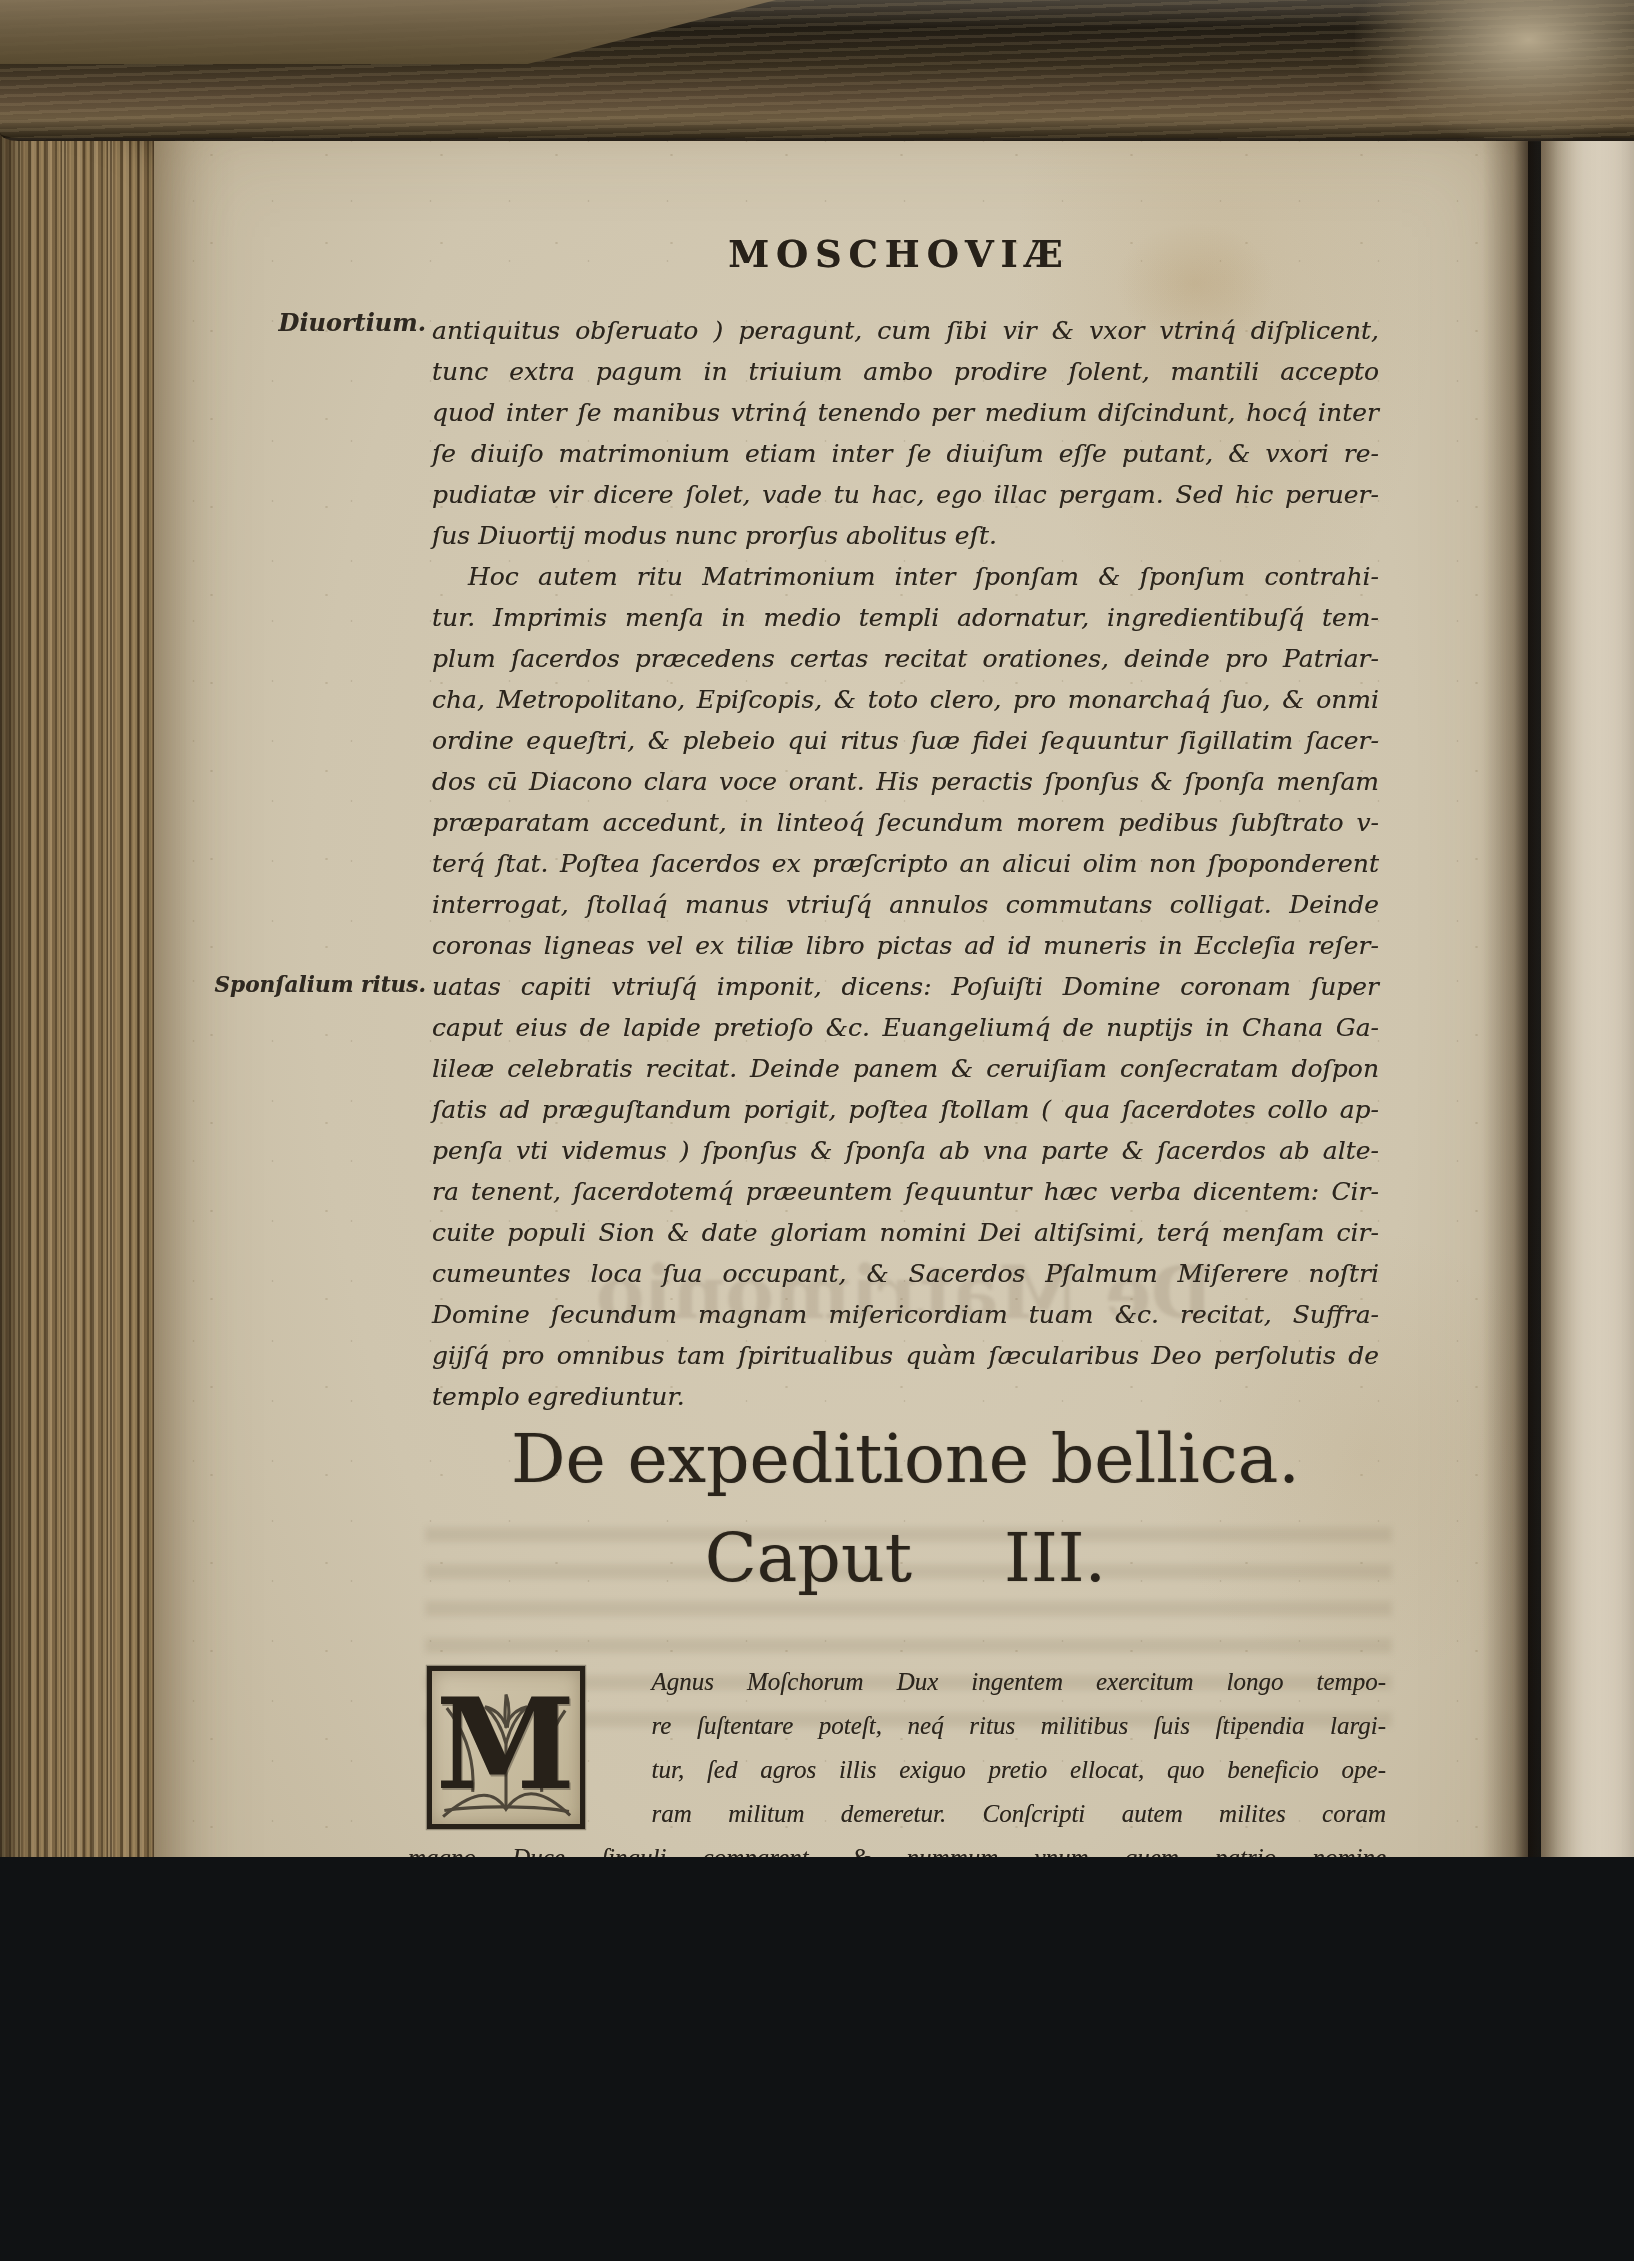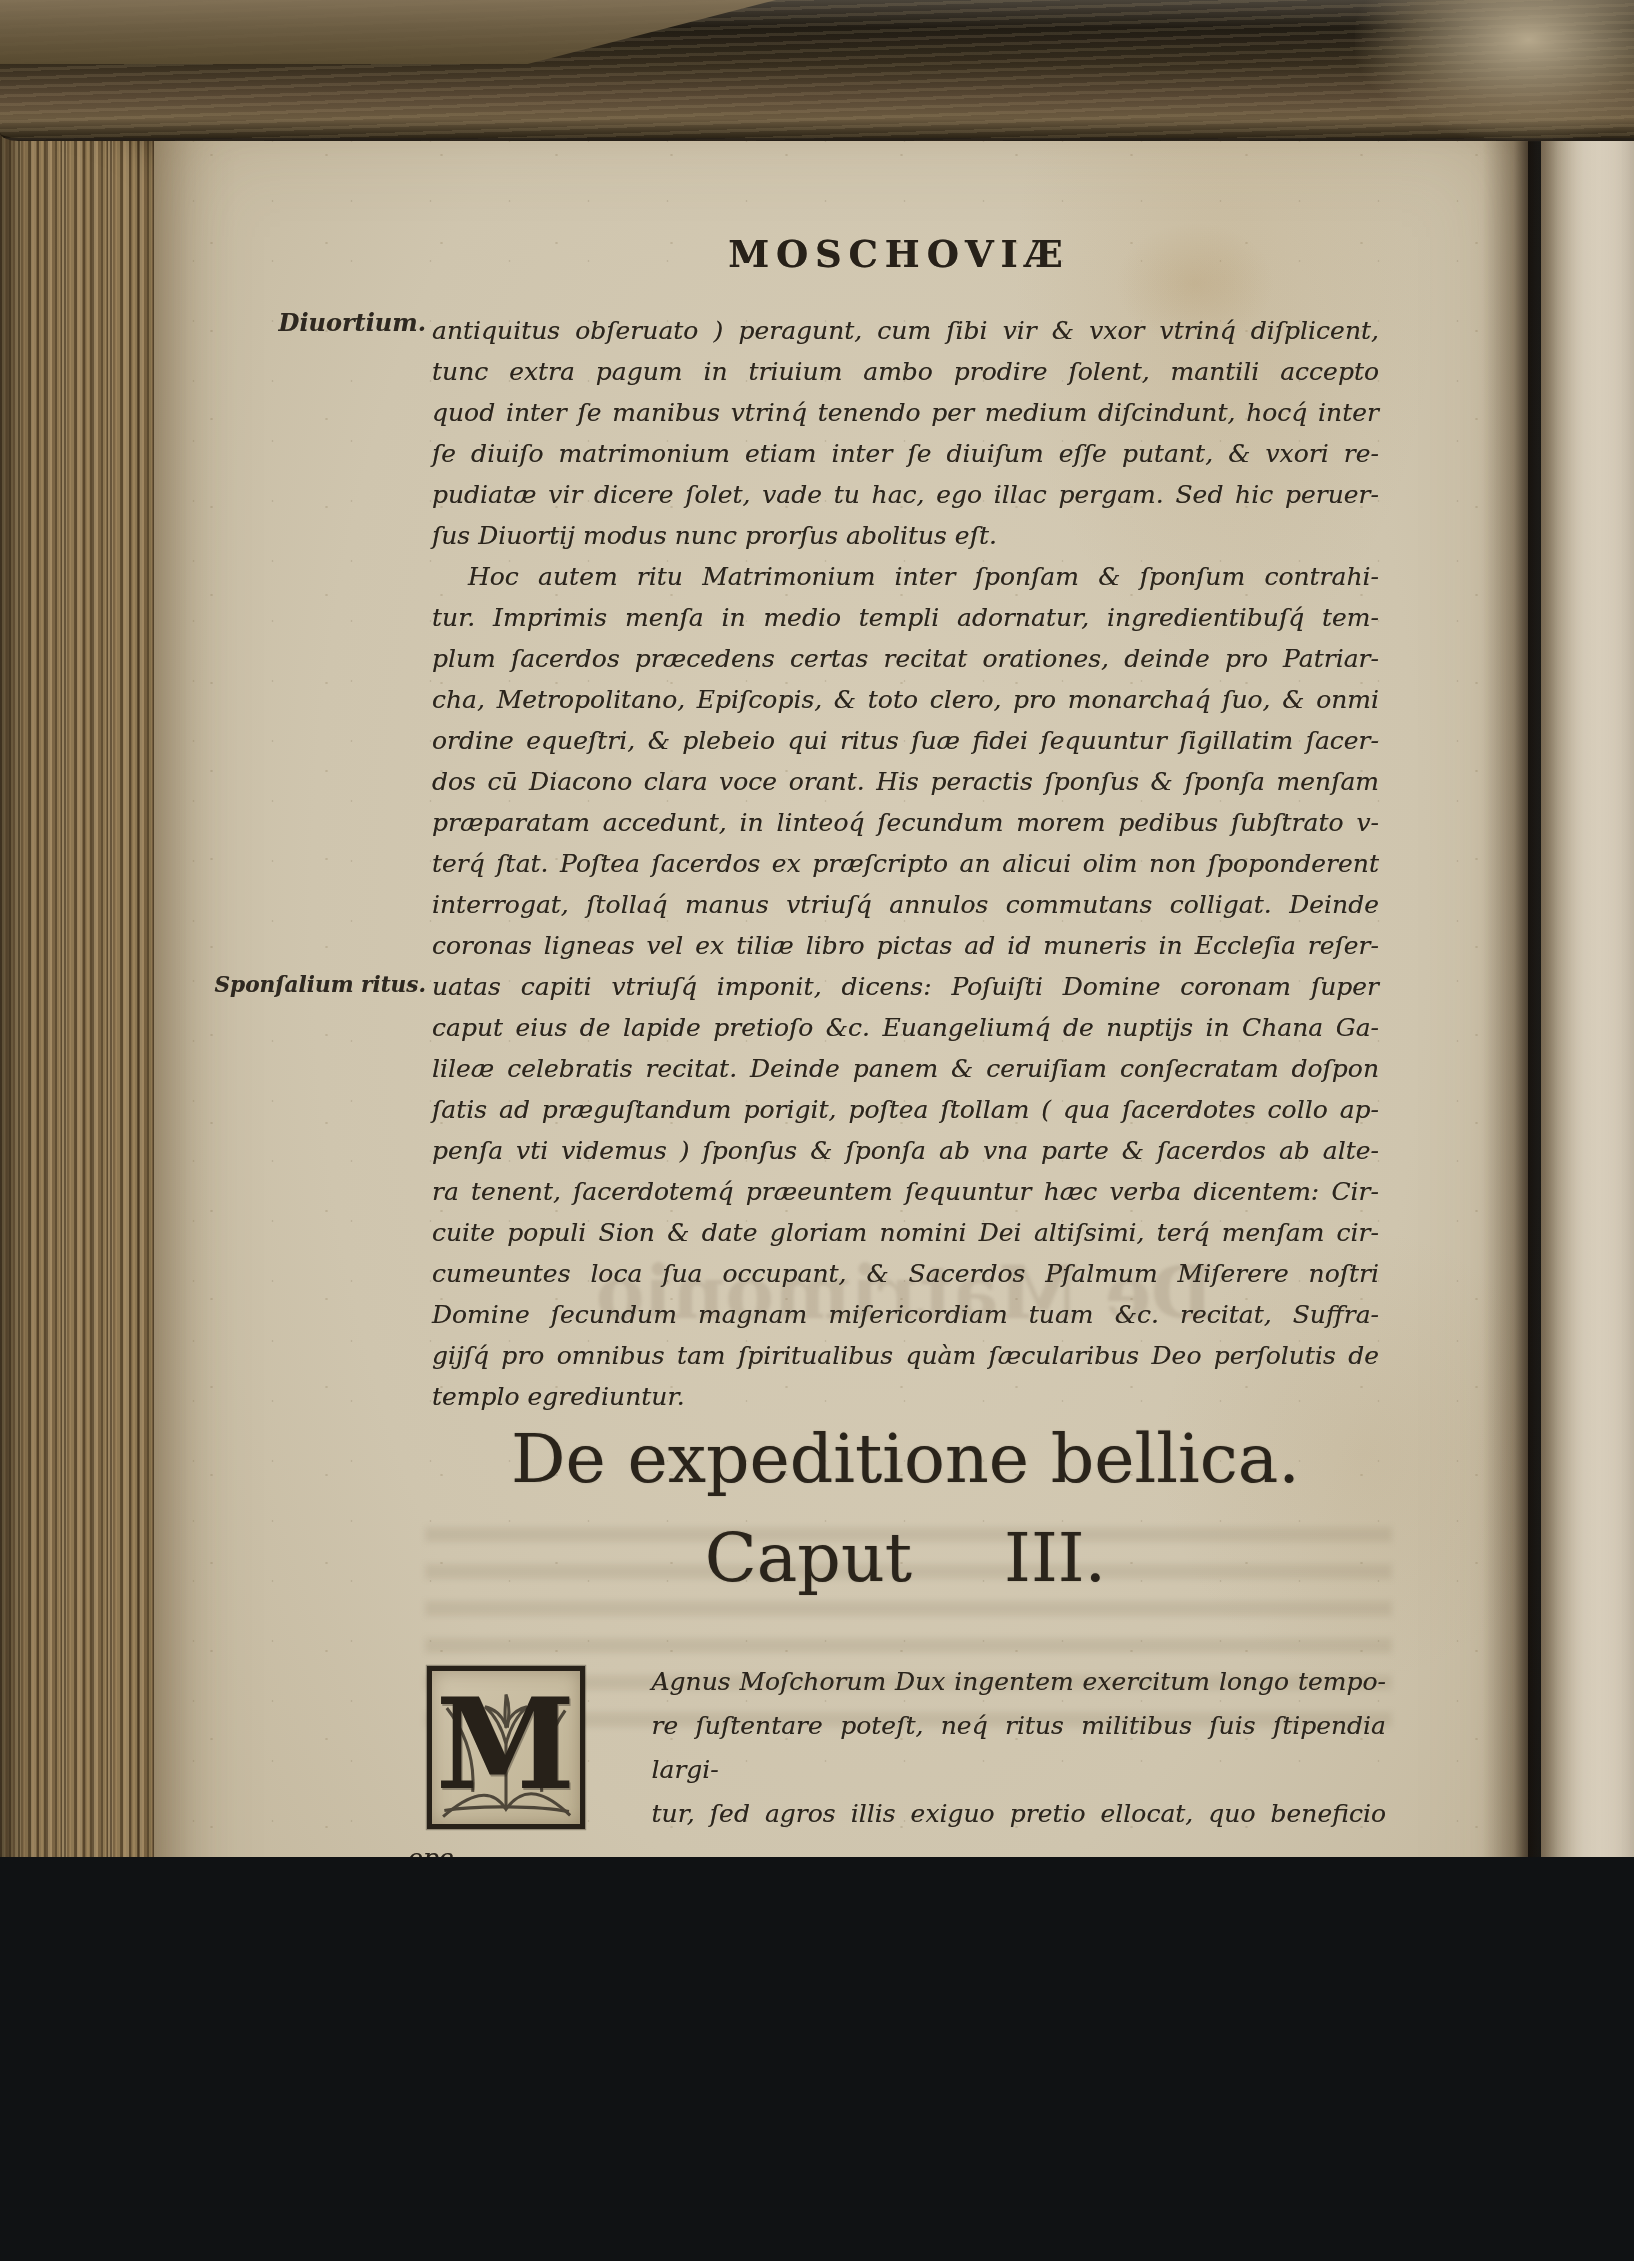--- a/index.html
+++ b/index.html
@@ -84,21 +84,21 @@
 
   .chapter-heading{position:absolute;left:259px;top:1301px;width:985px;text-align:center;
     color:#2a241b;text-shadow:0 0 1.2px rgba(42,36,27,.4);}
   .ch-line1{font-size:68px;line-height:94px;}
   .ch-line2{font-size:68px;line-height:92px;margin-top:6.2px;}
   .ch-gap{display:inline-block;width:92px;}
 
   .p3wrap{position:absolute;left:254px;top:1549px;width:978px;
     font-style:italic;font-size:25px;line-height:44px;color:#2b251d;
     text-shadow:0 0 0.6px rgba(43,37,29,.45);}
-  .p3wrap .tl{text-align:justify;text-align-last:justify;}
+  .p3wrap .tl{text-align:justify;text-align-last:justify;font-family:Liberation Serif, serif;}
   .dropcap{float:left;width:148px;height:153px;margin:6.2px 67px 3.7px 18.5px;
     border:5.5px solid #272119;background:linear-gradient(135deg,#cfc4ab,#c0b495);
     position:relative;display:flex;align-items:center;justify-content:center;
     box-shadow:0 0 0 1.2px rgba(39,33,25,.35), inset 0 0 18.5px rgba(90,72,45,.35);}
   .dropcap .foliage{position:absolute;left:0;top:0;width:100%;height:100%;opacity:.75;}
   .dropcap .letter{position:relative;font-size:126px;font-weight:700;font-style:normal;
     color:#272119;line-height:1;transform:translateY(-3.7px);
     text-shadow:1.2px 1.2px 0 rgba(39,33,25,.35);}
 
   .catchword{position:absolute;left:254px;top:1777px;width:959px;text-align:right;

